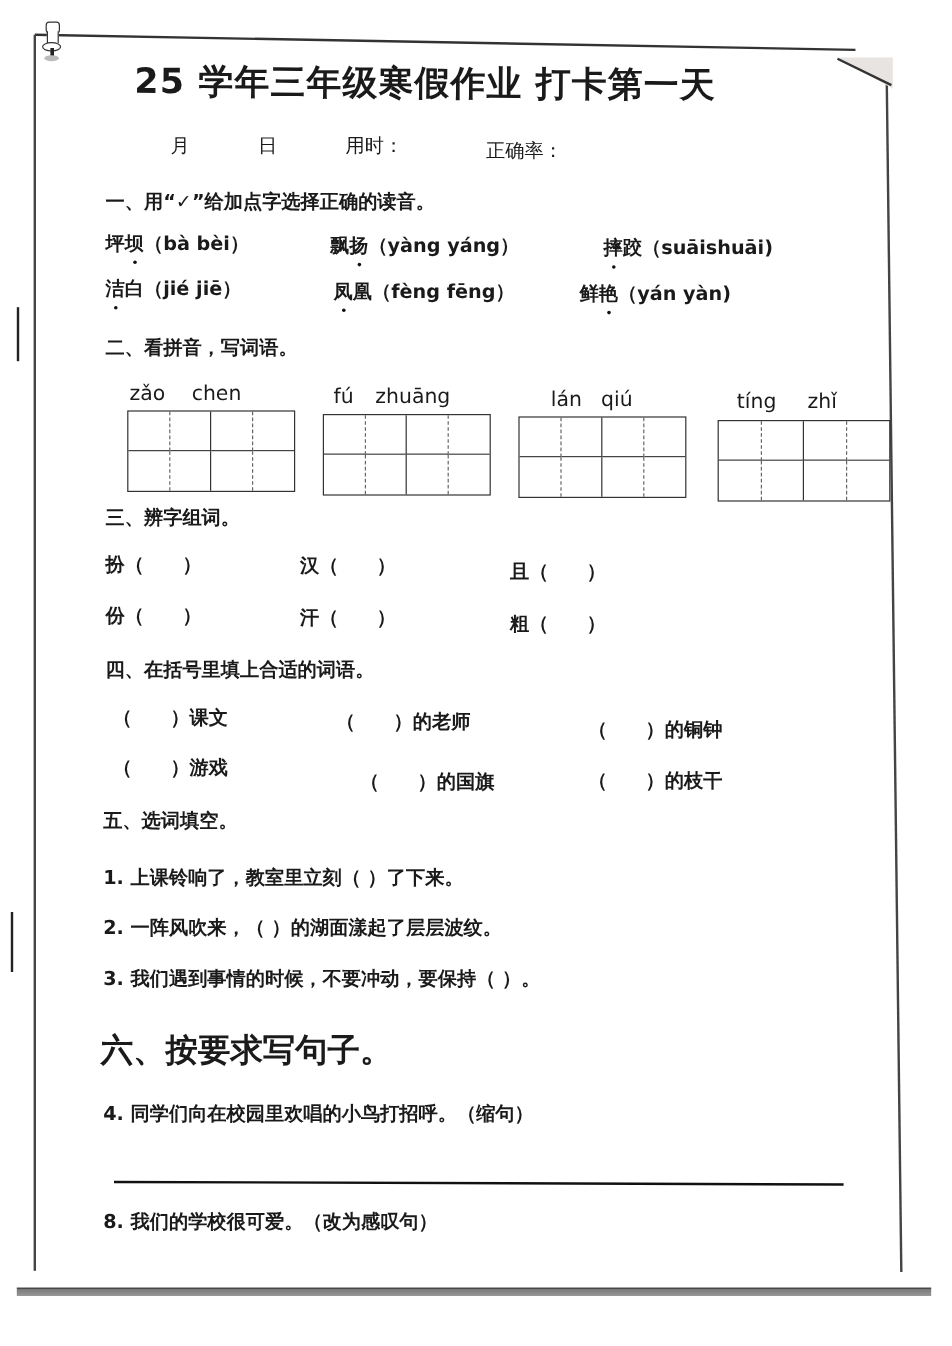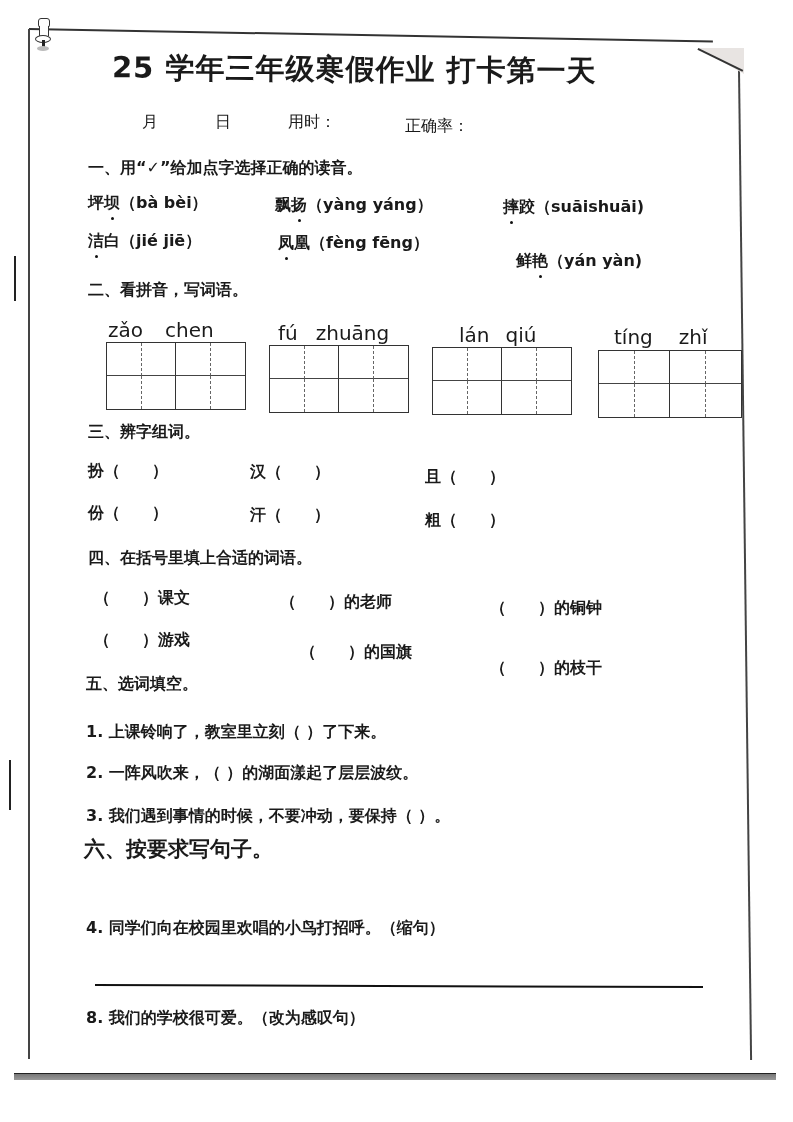--- a/index.html
+++ b/index.html
@@ -16,21 +16,21 @@
   .pin .base{position:absolute;left:-1px;top:17px;width:14px;height:6px;border:1.5px solid #333;border-radius:50%;background:#fff;}
   .pin .needle{position:absolute;left:6px;top:22px;width:2.5px;height:8px;background:#222;}
   .pin .shadow{position:absolute;left:1px;top:28px;width:12px;height:5px;border-radius:50%;background:#bbb;}
   .edge-mark{position:absolute;width:2px;background:#222;}
   .title{position:absolute;left:112px;top:50px;font-size:29px;font-weight:bold;letter-spacing:1px;white-space:nowrap;transform:rotate(0.4deg);}
   .meta{position:absolute;top:112px;font-size:16px;white-space:nowrap;}
   .h{position:absolute;font-size:16px;font-weight:bold;white-space:nowrap;}
   .t{position:absolute;font-size:16px;white-space:nowrap;font-weight:bold;}
   .dot{position:relative;display:inline-block;}
   .dot::after{content:"";position:absolute;left:50%;bottom:-6px;width:3px;height:3px;margin-left:-1.5px;background:#111;border-radius:50%;}
-  .pinyin{position:absolute;font-size:20px;white-space:nowrap;}
+  .pinyin{position:absolute;font-size:17px;white-space:nowrap;}
   .grid{position:absolute;width:140px;height:68px;border:1.5px solid #333;box-sizing:border-box;display:grid;grid-template-columns:1fr 1fr 1fr 1fr;grid-template-rows:1fr 1fr;}
   .grid .c{border-right:1px dashed #666;border-bottom:1px dashed #666;box-sizing:border-box;}
   .grid .c:nth-child(2){border-right:1.5px solid #333;}
   .grid .c:nth-child(6){border-right:1.5px solid #333;}
   .grid .c:nth-child(4),.grid .c:nth-child(8){border-right:none;}
   .grid .c:nth-child(n+5){border-bottom:none;}
   .grid .c:nth-child(-n+4){border-bottom:1.5px solid #444;}
   .answer-line{position:absolute;left:95px;top:985px;width:608px;height:2px;background:#111;transform:rotate(0.2deg);}
 </style>
 </head>
@@ -58,21 +58,21 @@
 <div class="meta" style="left:215px;">日</div>
 <div class="meta" style="left:288px;">用时：</div>
 <div class="meta" style="left:405px;top:116px;">正确率：</div>
 
 <div class="h" style="left:88px;top:158px;">一、用“✓”给加点字选择正确的读音。</div>
 <div class="t" style="left:88px;top:193px;"><span>坪</span><span class="dot">坝</span><span></span><span>（bà  bèi）</span></div>
 <div class="t" style="left:275px;top:195px;"><span>飘</span><span class="dot">扬</span><span></span><span>（yàng yáng）</span></div>
 <div class="t" style="left:503px;top:197px;"><span></span><span class="dot">摔</span><span>跤</span><span>（suāishuāi)</span></div>
 <div class="t" style="left:88px;top:231px;"><span></span><span class="dot">洁</span><span>白</span><span>（jié  jiē）</span></div>
 <div class="t" style="left:278px;top:233px;"><span></span><span class="dot">凤</span><span>凰</span><span>（fèng fēng）</span></div>
-<div class="t" style="left:516px;top:235px;margin-top:16px;"><span>鲜</span><span class="dot">艳</span><span></span><span>（yán yàn)</span></div>
+<div class="t" style="left:483px;top:235px;"><span>鲜</span><span class="dot">艳</span><span></span><span>（yán yàn)</span></div>
 
 <div class="h" style="left:88px;top:280px;">二、看拼音，写词语。</div>
 
 <div class="pinyin" style="left:108px;top:318px;"><span>zǎo</span><span style="display:inline-block;width:22px;"></span><span>chen</span></div>
 <div class="grid" style="left:106px;top:342px;">
     <div class="c"></div>
     <div class="c"></div>
     <div class="c"></div>
     <div class="c"></div>
     <div class="c"></div>
@@ -124,23 +124,23 @@
 <div class="t" style="left:88px;top:503px;">份（　　）</div>
 <div class="t" style="left:250px;top:505px;">汗（　　）</div>
 <div class="t" style="left:425px;top:510px;">粗（　　）</div>
 
 <div class="h" style="left:88px;top:548px;">四、在括号里填上合适的词语。</div>
 <div class="t" style="left:94px;top:588px;">（　　）课文</div>
 <div class="t" style="left:280px;top:592px;">（　　）的老师</div>
 <div class="t" style="left:490px;top:598px;">（　　）的铜钟</div>
 <div class="t" style="left:94px;top:630px;">（　　）游戏</div>
 <div class="t" style="left:280px;top:642px;margin-left:20px;">（　　）的国旗</div>
-<div class="t" style="left:490px;top:641px;margin-top:17px;">（　　）的枝干</div>
+<div class="t" style="left:490px;top:641px;">（　　）的枝干</div>
 
 <div class="h" style="left:86px;top:674px;">五、选词填空。</div>
 <div class="t" style="left:86px;top:722px;">1. 上课铃响了，教室里立刻（  ）了下来。</div>
 <div class="t" style="left:86px;top:763px;">2. 一阵风吹来，（  ）的湖面漾起了层层波纹。</div>
 <div class="t" style="left:86px;top:806px;">3. 我们遇到事情的时候，不要冲动，要保持（  ）。</div>
 
-<div class="h" style="left:84px;top:835px;font-size:21px;">六、按要求写句子。</div>
+<div class="h" style="left:84px;top:857px;font-size:27px;">六、按要求写句子。</div>
 <div class="t" style="left:86px;top:918px;">4. 同学们向在校园里欢唱的小鸟打招呼。（缩句）</div>
 <div class="answer-line"></div>
 <div class="t" style="left:86px;top:1008px;">8. 我们的学校很可爱。（改为感叹句）</div>
 
 </body></html>

